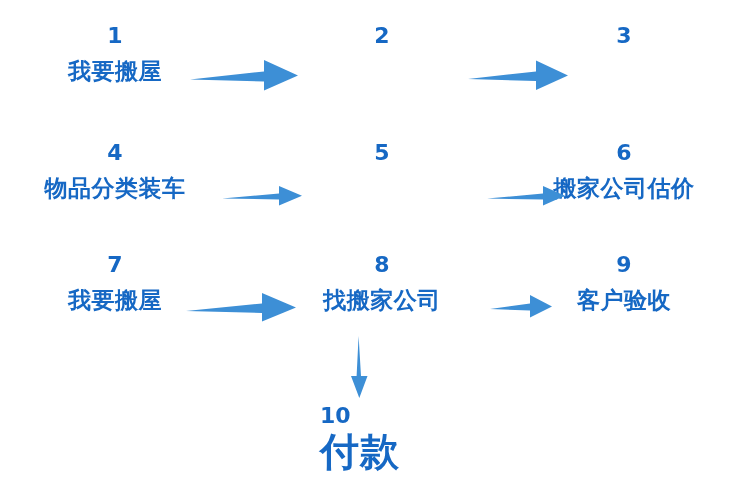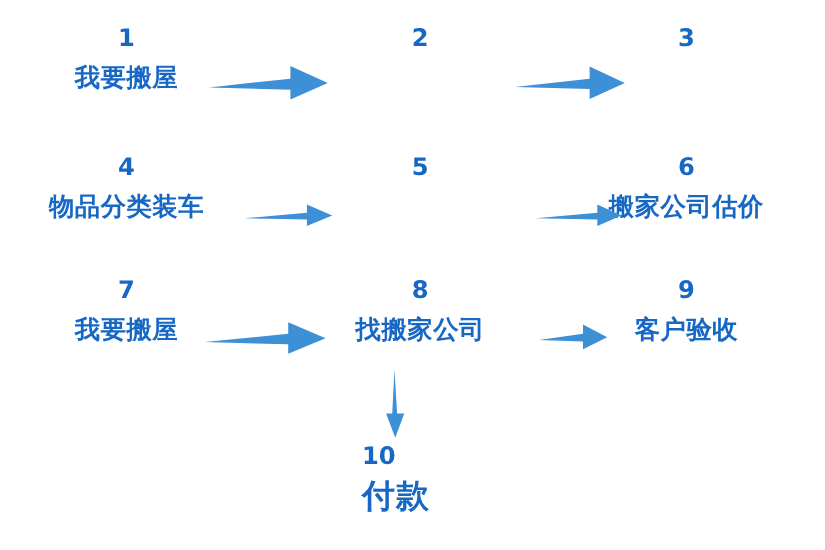--- a/index.html
+++ b/index.html
@@ -66,21 +66,21 @@
     text-align: left;
     white-space: nowrap;
   }
   .node-final .num {
     font-size: 22px;
     font-weight: bold;
     line-height: 24px;
     color: #1668c4;
   }
   .node-final .label {
-    font-size: 30px;
+    font-size: 39px;
     font-weight: bold;
     line-height: 36px;
     letter-spacing: 1px;
     color: #1668c4;
     margin-top: 6px;
   }
 
   
   .arrow {
     position: absolute;

